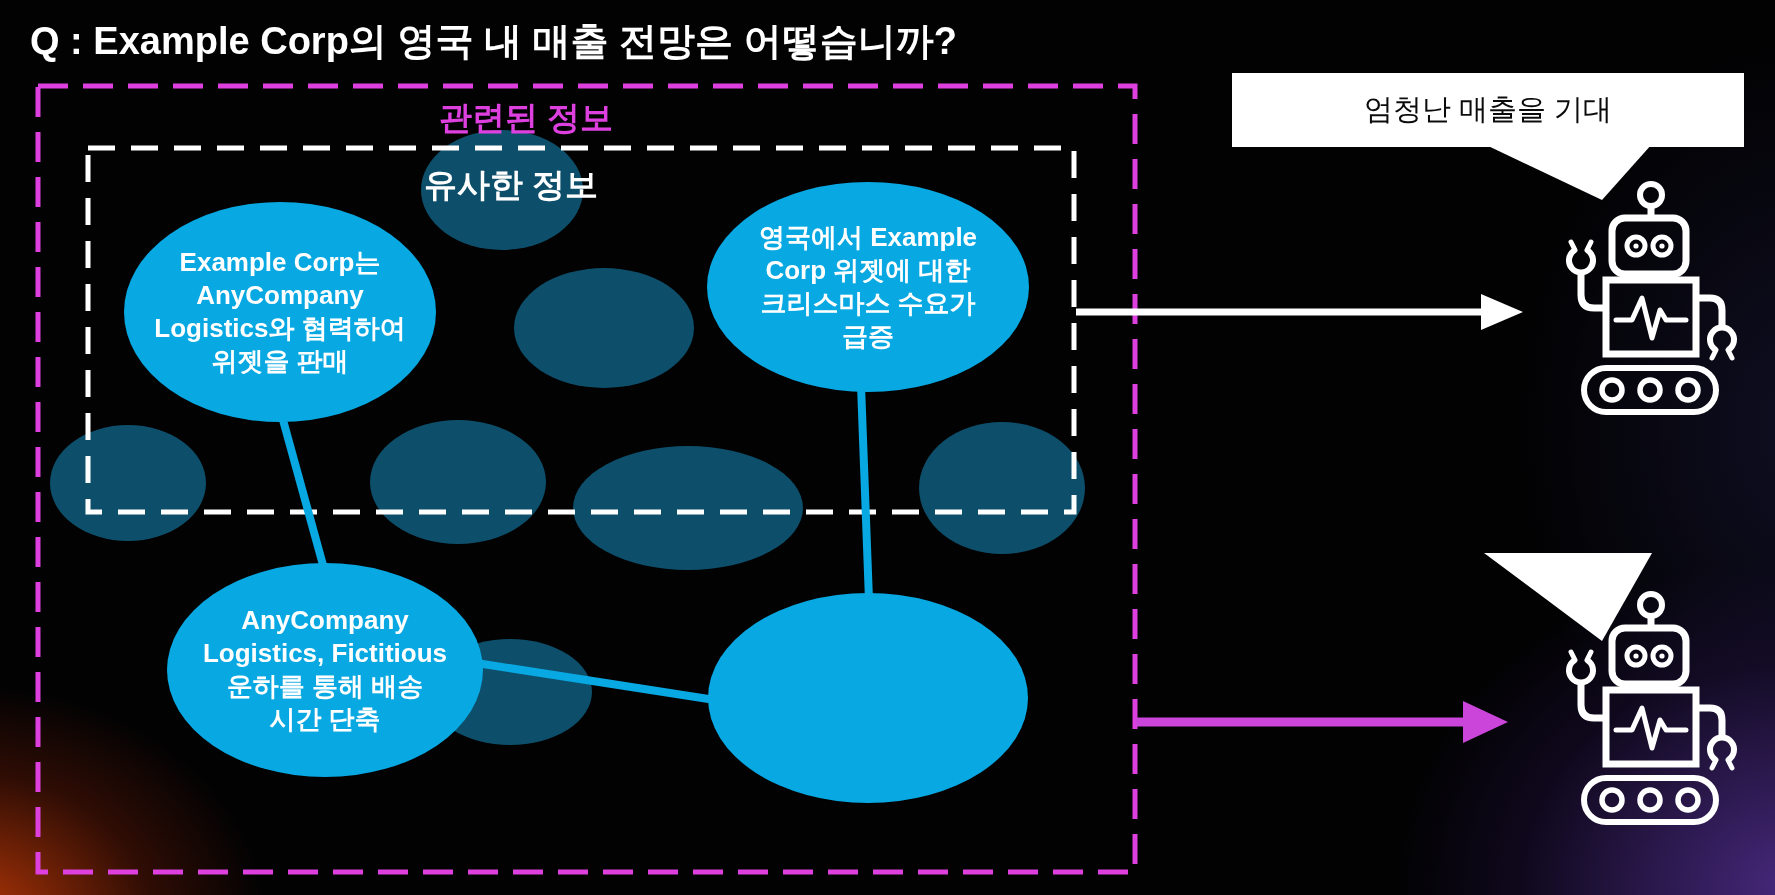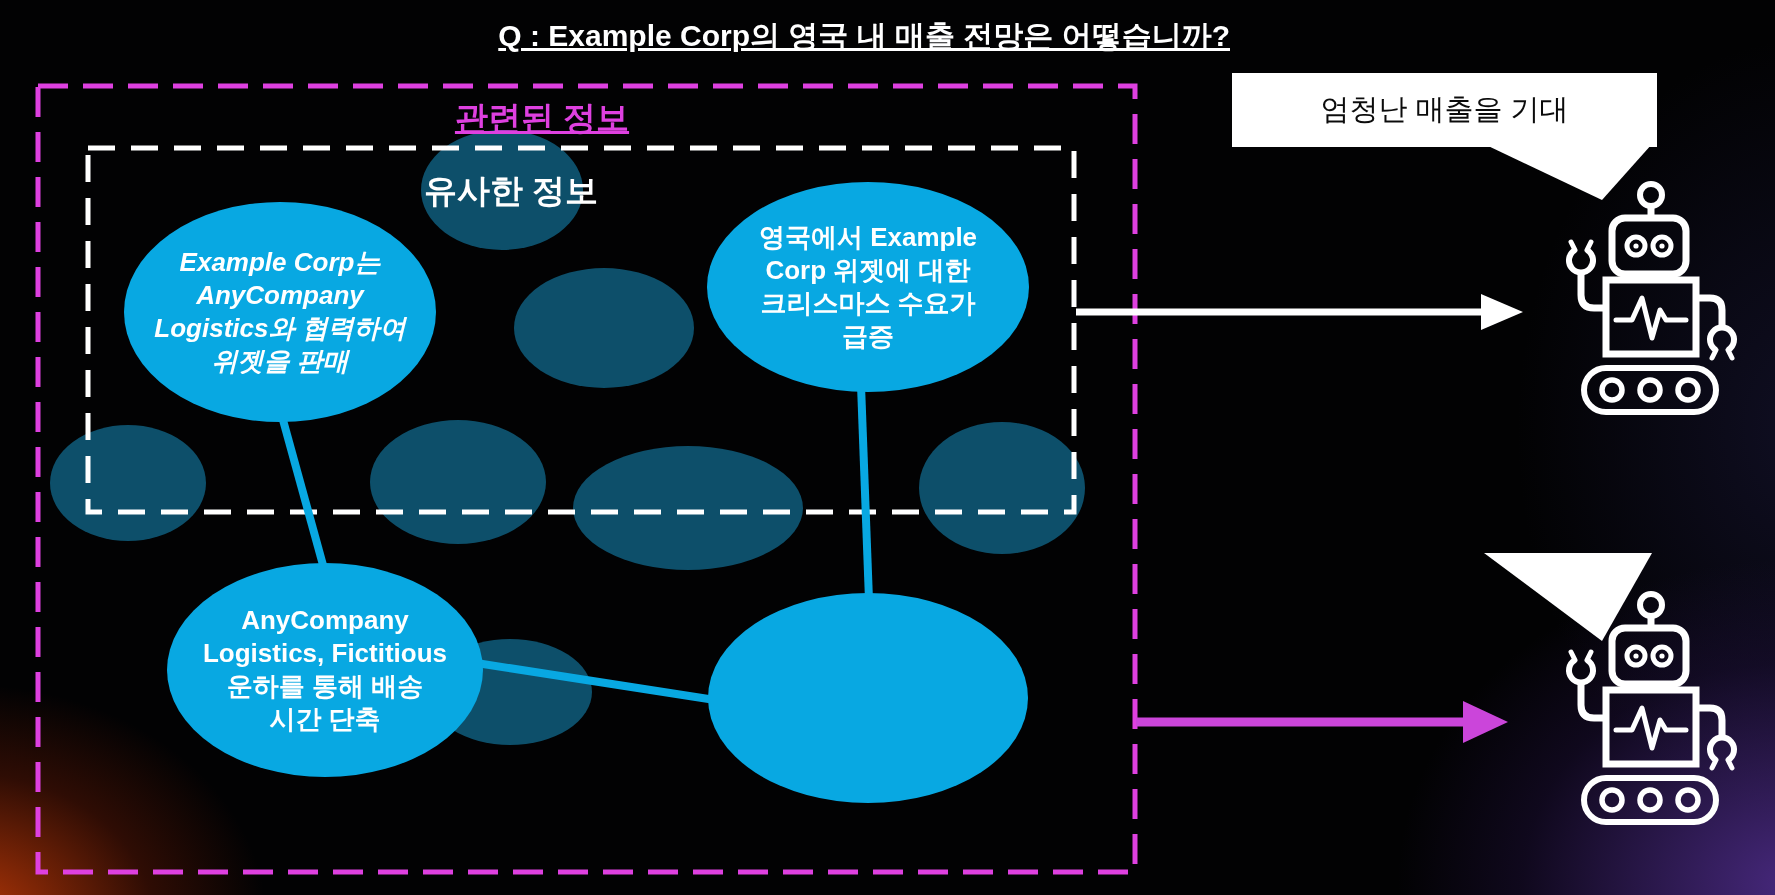--- a/index.html
+++ b/index.html
@@ -9,21 +9,21 @@
     background:
       radial-gradient(420px 330px at -2% 103%, rgba(205,62,8,0.9), rgba(130,32,6,0.35) 45%, rgba(0,0,0,0) 72%),
       radial-gradient(520px 430px at 101% 99%, rgba(88,50,155,0.8), rgba(44,22,84,0.32) 52%, rgba(0,0,0,0) 76%),
       radial-gradient(420px 560px at 102% 48%, rgba(42,38,95,0.35), rgba(0,0,0,0) 70%),
       #020203;
   }
   svg.layer{position:absolute;left:0;top:0;}
   .txt{position:absolute;display:flex;align-items:center;justify-content:center;
        text-align:center;white-space:pre-line;color:#fff;}
   .slide-title{position:absolute;left:30px;top:16px;width:1200px;
-       font-size:30px;font-weight:bold;color:#fff;text-align:right;text-decoration:underline;}
+       font-size:38px;font-weight:bold;color:#fff;text-align:left;}
   .grp-label{position:absolute;width:300px;text-align:center;font-size:33px;font-weight:bold;}
   .node-label{font-size:26px;font-weight:600;line-height:1.27;}
   .bubble{position:absolute;background:#fff;color:#0b0b0b;display:flex;
        align-items:center;justify-content:center;text-align:center;
        font-size:28px;line-height:1.3;white-space:pre-line;}
   .robot{position:absolute;width:200px;height:245px;}
 </style>
 </head>
 <body>
 
@@ -67,41 +67,41 @@
     </g>
 
     <g>
       <line x1="1136" y1="722" x2="1463" y2="722" stroke="#cb45da" stroke-width="9"></line>
       <polygon points="1463,701 1463,743 1508,722" fill="#cb45da"></polygon>
     </g>
   </svg>
 
   <div class="slide-title">Q : Example Corp의 영국 내 매출 전망은 어떻습니까?</div>
 
-  <div class="grp-label" style="left:392px;top:96px;color:#de40e0;text-decoration:underline;">관련된 정보</div>
+  <div class="grp-label" style="left:376px;top:96px;color:#de40e0;">관련된 정보</div>
 
-  <div class="grp-label" style="left:361px;top:163px;color:#ffffff;margin-top:6px;">유사한 정보</div>
+  <div class="grp-label" style="left:361px;top:163px;color:#ffffff;">유사한 정보</div>
 
-  <div class="txt node-label" style="left:150px;top:230px;width:260px;height:164px;font-style:italic;">Example Corp는
+  <div class="txt node-label" style="left:150px;top:230px;width:260px;height:164px;">Example Corp는
 AnyCompany
 Logistics와 협력하여
 위젯을 판매</div>
 
   <div class="txt node-label" style="left:738px;top:205px;width:260px;height:164px;">영국에서 Example
 Corp 위젯에 대한
 크리스마스 수요가
 급증</div>
 
   <div class="txt node-label" style="left:195px;top:588px;width:260px;height:164px;">AnyCompany
 Logistics, Fictitious
 운하를 통해 배송
 시간 단축</div>
 
 
-  <div class="bubble" style="left:1232px;top:73px;width:425px;height:74px;font-size:29px;text-align:center;">엄청난 매출을 기대</div>
+  <div class="bubble" style="left:1232px;top:73px;width:512px;height:74px;font-size:29px;text-align:center;">엄청난 매출을 기대</div>
 
 
   <svg class="robot" style="left:1550px;top:178px;" viewBox="0 0 200 245" fill="none" stroke="#ffffff">
     <circle cx="101" cy="17" r="11" stroke-width="6"></circle>
     <line x1="101" y1="28" x2="101" y2="40" stroke-width="7"></line>
     <rect x="62" y="40" width="74" height="56" rx="13" stroke-width="7"></rect>
     <circle cx="86" cy="68" r="9" stroke-width="5"></circle>
     <circle cx="86" cy="68" r="2.6" fill="#fff" stroke="none"></circle>
     <circle cx="112" cy="68" r="9" stroke-width="5"></circle>
     <circle cx="112" cy="68" r="2.6" fill="#fff" stroke="none"></circle>

